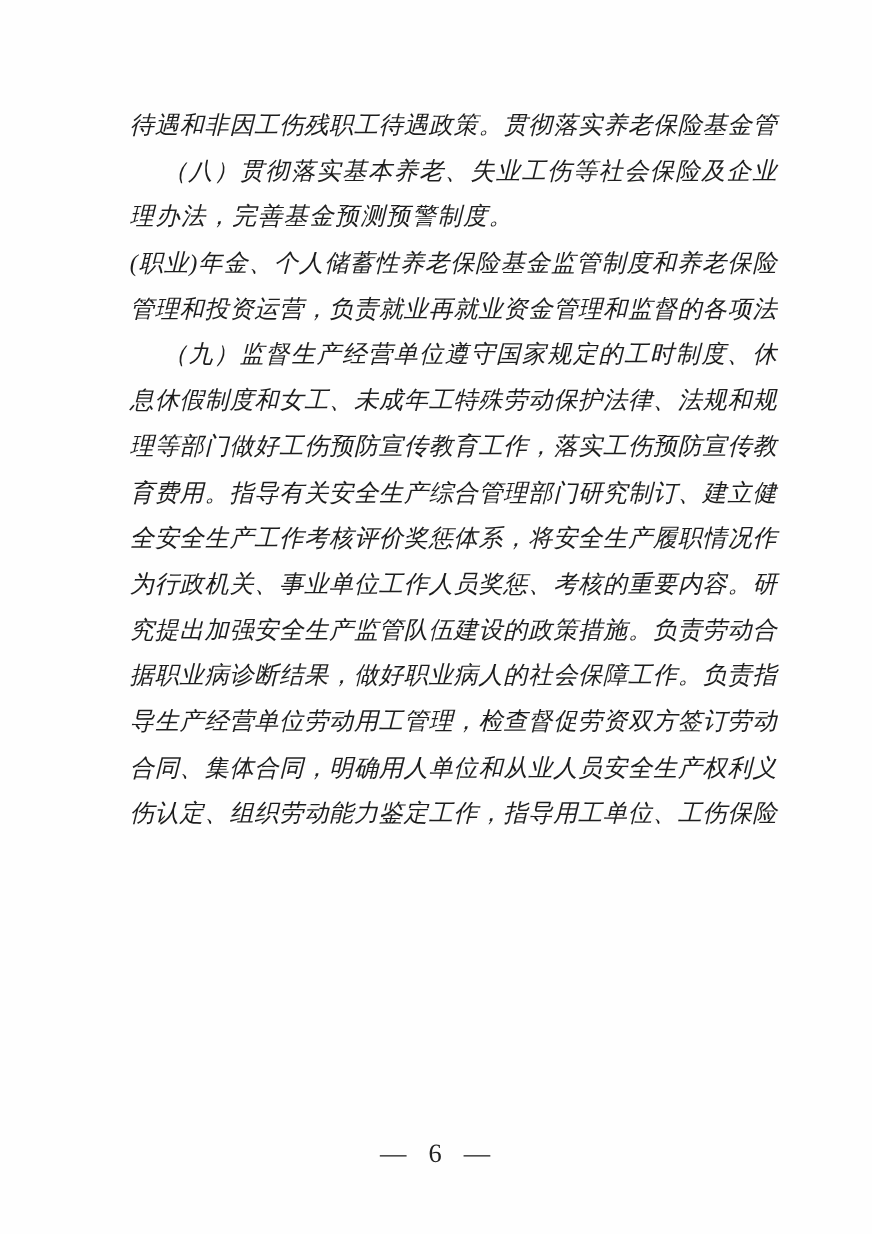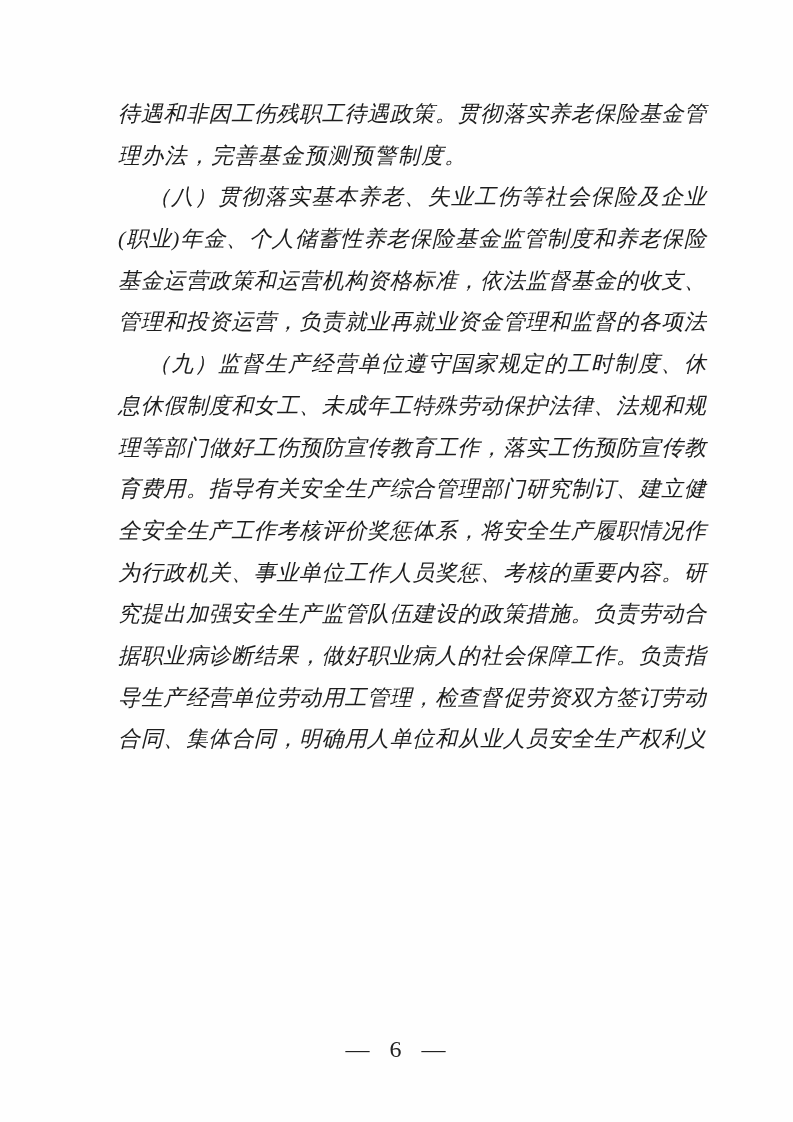--- a/index.html
+++ b/index.html
@@ -50,32 +50,32 @@
     word-spacing: 10px;
     color: #222;
   }
 </style>
 </head>
 <body>
 
 <div class="page">
   <div class="doc-body">
       <div class="line fill">待遇和非因工伤残职工待遇政策。贯彻落实养老保险基金管</div>
+      <div class="line fill indent">（八）贯彻落实基本养老、失业工伤等社会保险及企业</div>
       <div class="line">理办法，完善基金预测预警制度。</div>
-      <div class="line fill indent">（八）贯彻落实基本养老、失业工伤等社会保险及企业</div>
       <div class="line fill">(职业)年金、个人储蓄性养老保险基金监管制度和养老保险</div>
-      <div class="line fill">基金运营政策和运营机构资格标准，依法监督基金的收支、</div>
       <div class="line fill">管理和投资运营，负责就业再就业资金管理和监督的各项法</div>
       <div class="line fill indent">（九）监督生产经营单位遵守国家规定的工时制度、休</div>
       <div class="line fill">息休假制度和女工、未成年工特殊劳动保护法律、法规和规</div>
       <div class="line fill">理等部门做好工伤预防宣传教育工作，落实工伤预防宣传教</div>
       <div class="line fill">育费用。指导有关安全生产综合管理部门研究制订、建立健</div>
       <div class="line fill">全安全生产工作考核评价奖惩体系，将安全生产履职情况作</div>
       <div class="line fill">为行政机关、事业单位工作人员奖惩、考核的重要内容。研</div>
       <div class="line fill">究提出加强安全生产监管队伍建设的政策措施。负责劳动合</div>
       <div class="line fill">据职业病诊断结果，做好职业病人的社会保障工作。负责指</div>
       <div class="line fill">导生产经营单位劳动用工管理，检查督促劳资双方签订劳动</div>
       <div class="line fill">合同、集体合同，明确用人单位和从业人员安全生产权利义</div>
+      <div class="line fill">伤认定、组织劳动能力鉴定工作，指导用工单位、工伤保险</div>
     </div>
   <div class="footer">
     <span class="page-number">— 6 —</span>
   </div>
 </div>
 
 </body></html>

